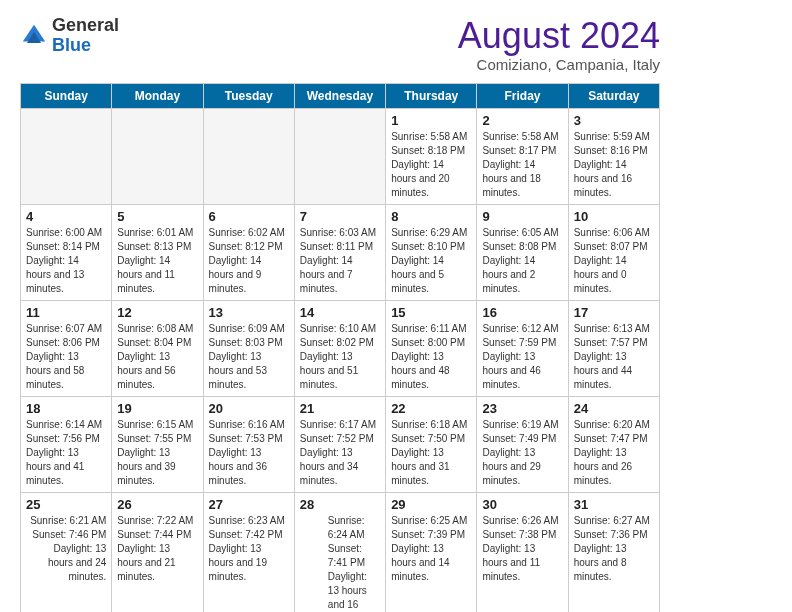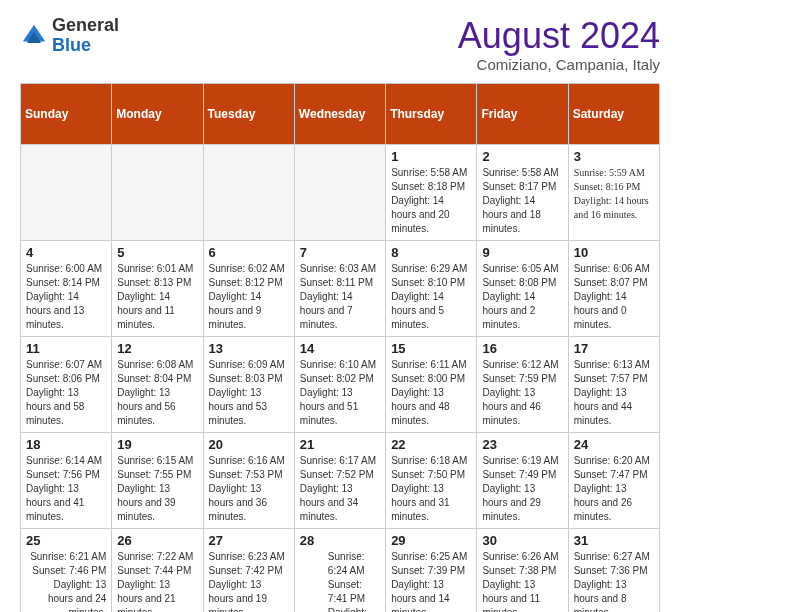--- a/index.html
+++ b/index.html
@@ -56,26 +56,26 @@
     .location {
       font-size: 15px;
       color: #555;
     }
     .calendar-table {
       width: 100%;
       border-collapse: collapse;
       table-layout: fixed;
     }
     .calendar-table th {
-      background-color: #c2410c;
+      background-color: #0369a1;
       color: #fff;
       font-size: 12px;
       font-weight: bold;
-      padding: 23px 4px;
-      text-align: left;
+      padding: 5px 4px;
+      text-align: center;
       border: 1px solid #ccc;
     }
     .calendar-table td {
       border: 1px solid #ccc;
       vertical-align: top;
       padding: 4px 5px;
       font-size: 10px;
       color: #333;
       height: 82px;
       background: #fff;
@@ -142,21 +142,21 @@
 Daylight: 14 hours and 20 minutes.</div>
           </td>
           <td>
             <span class="day-number">2</span>
             <div class="cell-info" style="white-space: pre-line;">Sunrise: 5:58 AM
 Sunset: 8:17 PM
 Daylight: 14 hours and 18 minutes.</div>
           </td>
           <td>
             <span class="day-number">3</span>
-            <div class="cell-info" style="white-space: pre-line; font-family: Liberation Serif, serif;">Sunrise: 5:59 AM
+            <div class="cell-info" style="white-space: pre-line;">Sunrise: 5:59 AM
 Sunset: 8:16 PM
 Daylight: 14 hours and 16 minutes.</div>
           </td>
         </tr>
         <tr>
           <td>
             <span class="day-number">4</span>
             <div class="cell-info" style="white-space: pre-line;">Sunrise: 6:00 AM
 Sunset: 8:14 PM
 Daylight: 14 hours and 13 minutes.</div>

